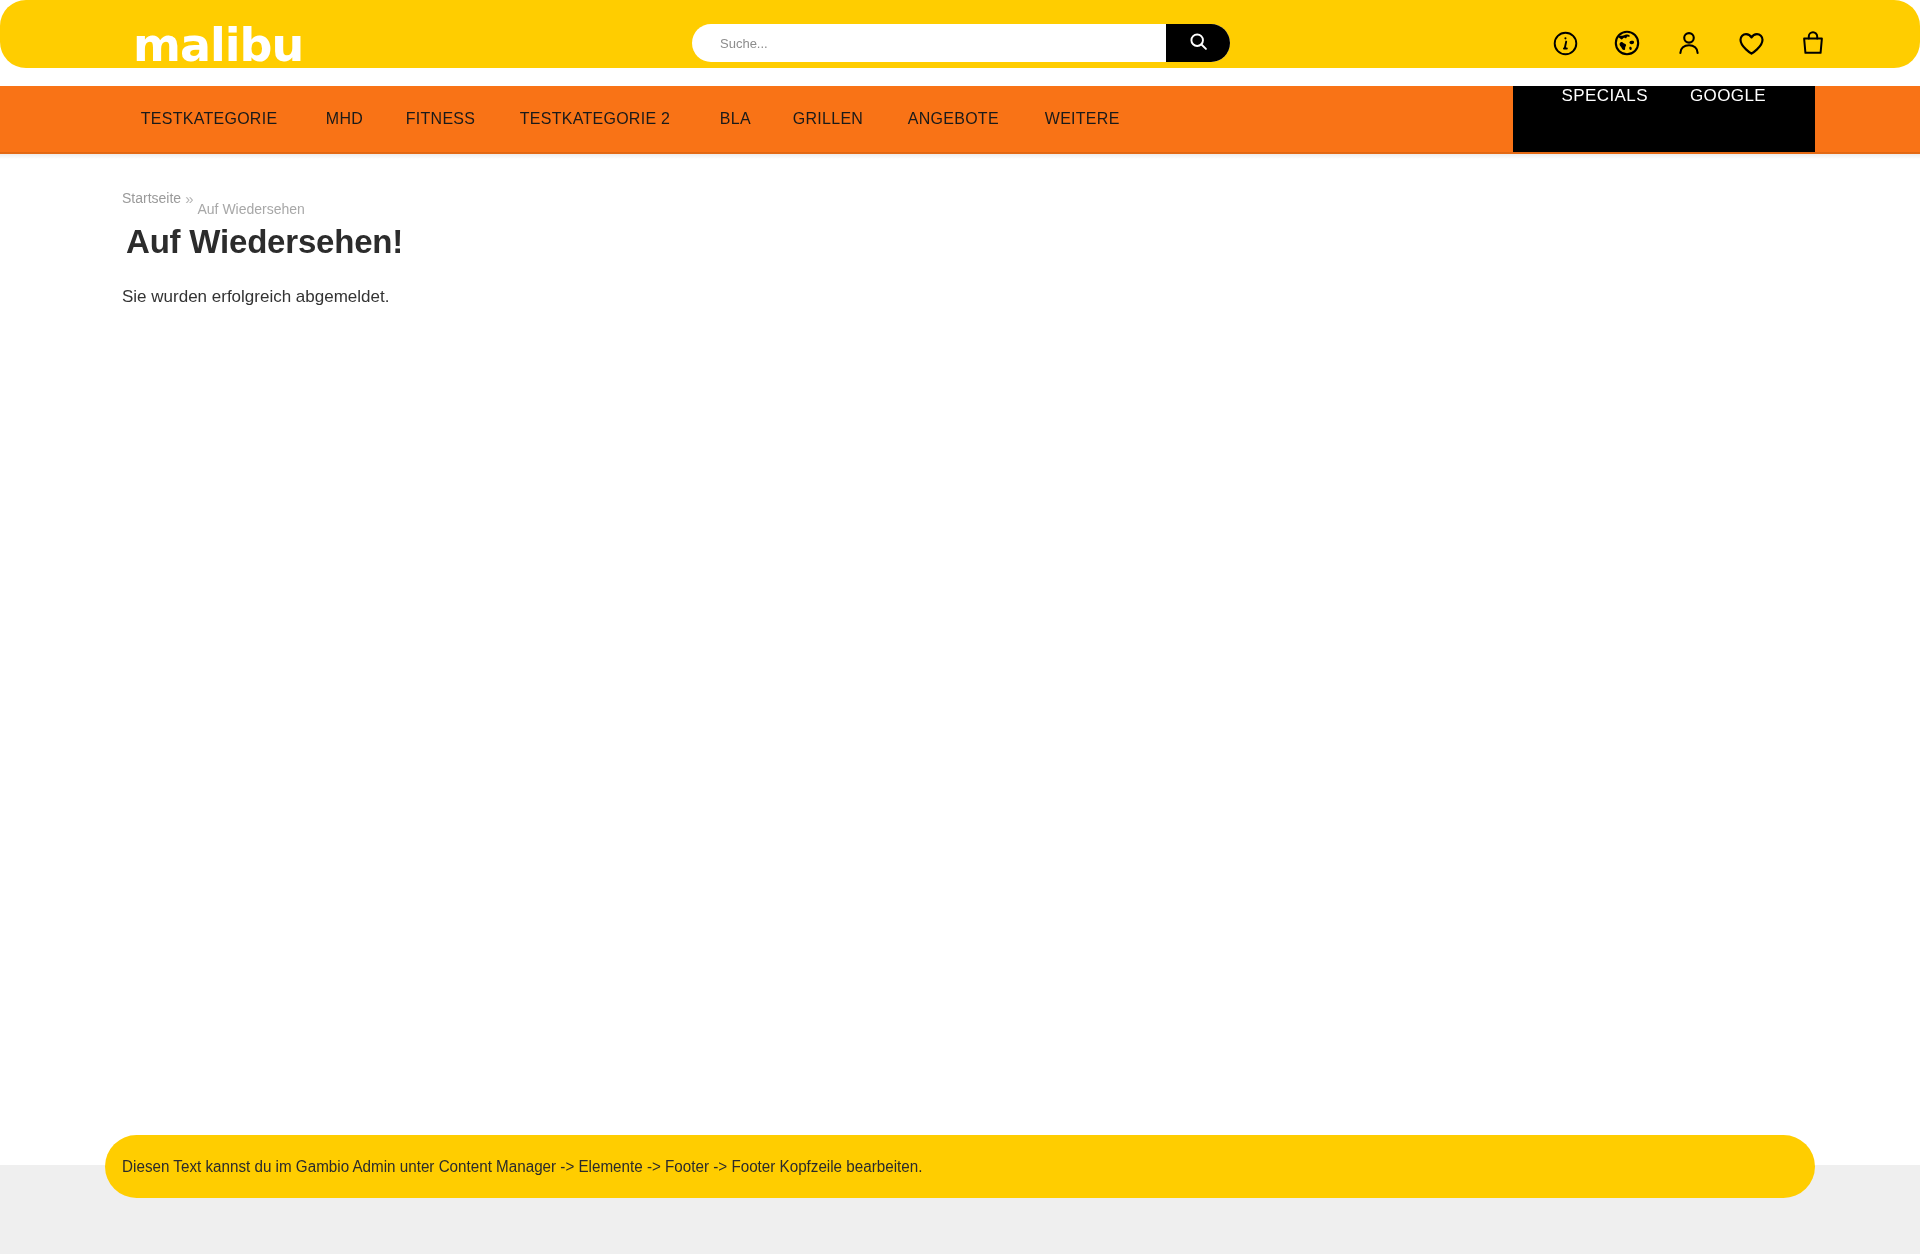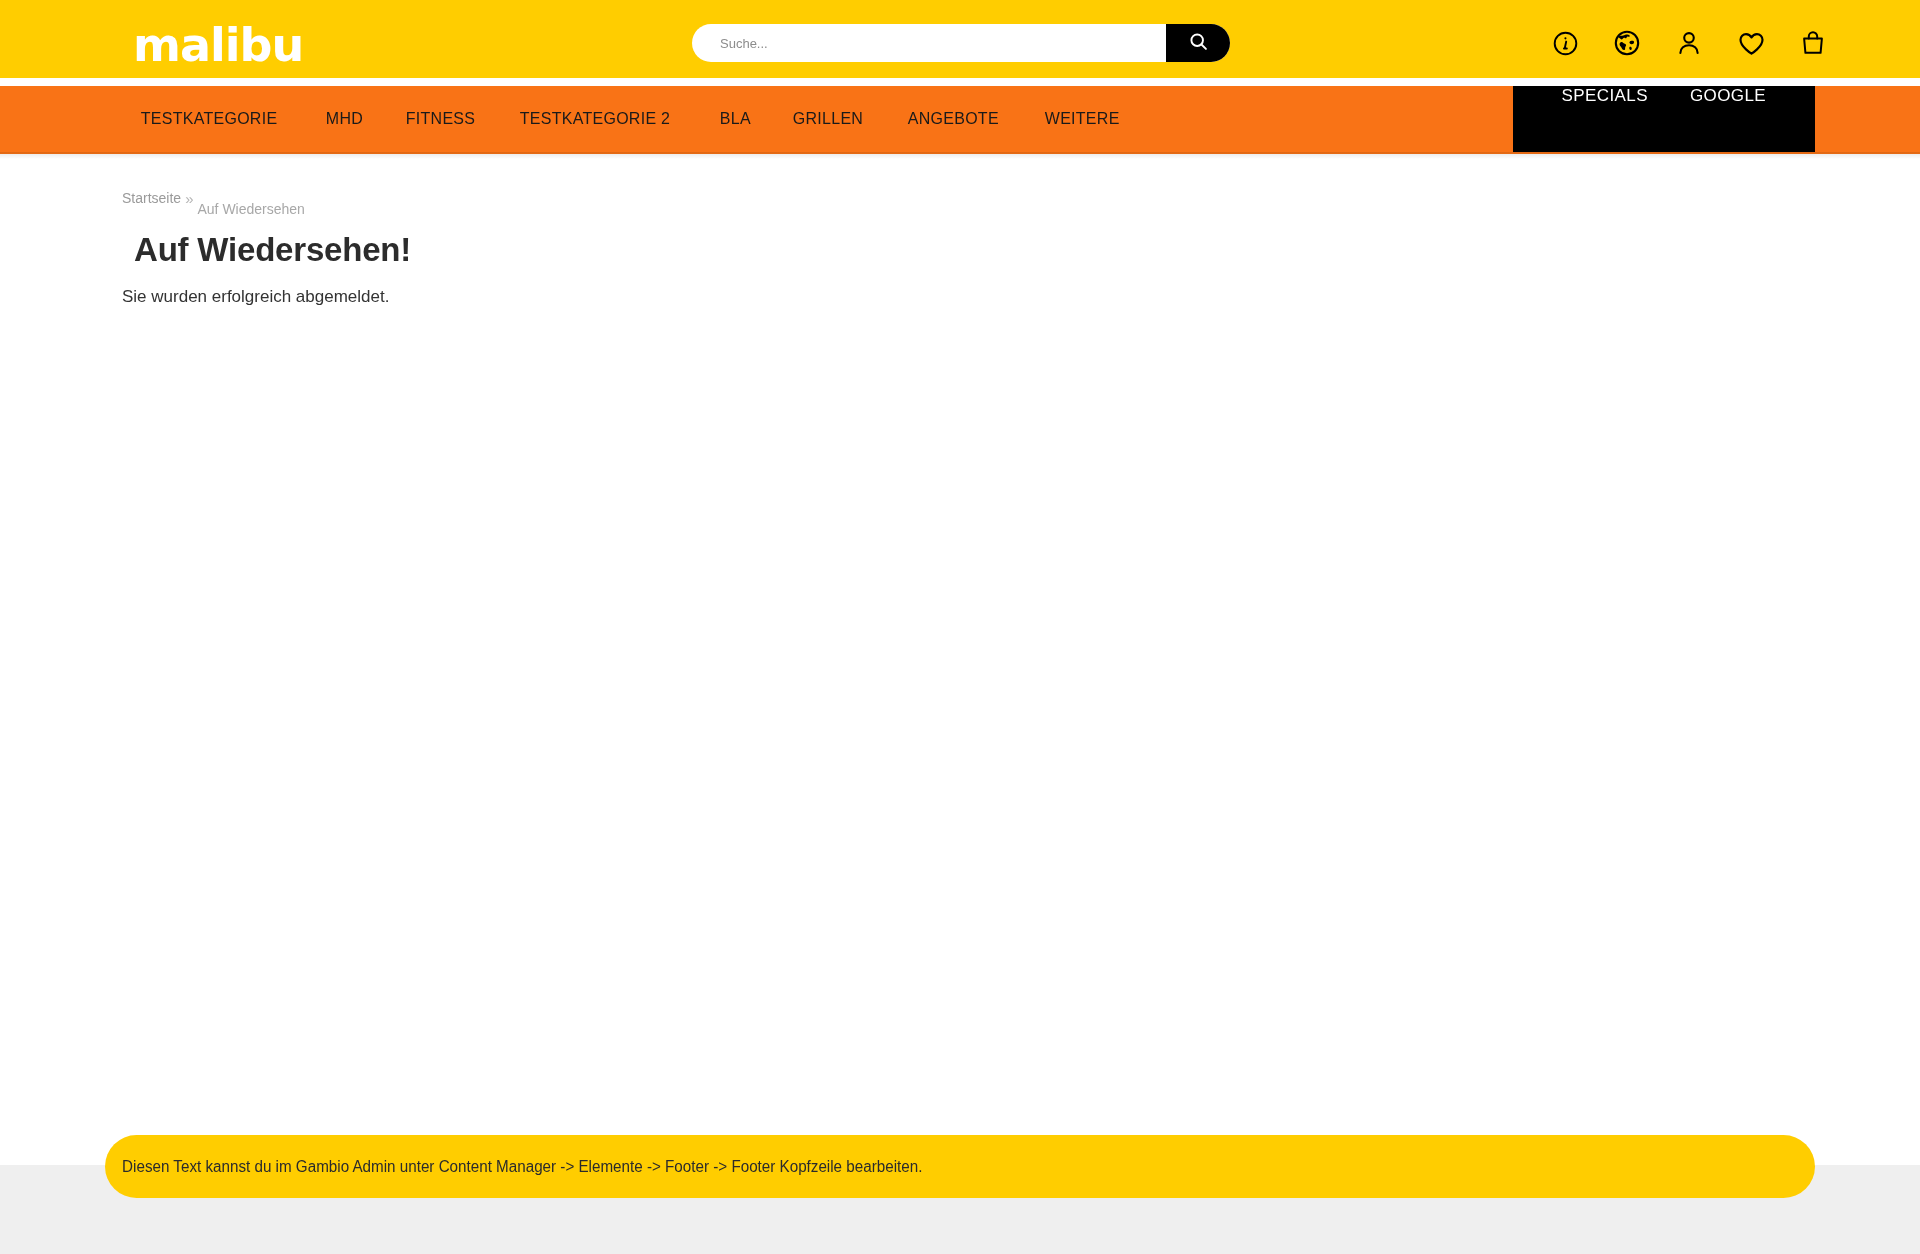--- a/index.html
+++ b/index.html
@@ -9,22 +9,23 @@
     width: 1920px; height: 1254px;
     background: #ffffff;
     font-family: "Liberation Sans", sans-serif;
     overflow: hidden;
   }
 
   
   .header {
     position: absolute;
     left: 0; top: 0;
-    width: 1920px; height: 78px;
+    width: 1920px; height: 68px;
     background: #FFCD00;
+    border-radius: 26px;
   }
   .logo {
     position: absolute;
     left: 133px; top: 22px;
     font-family: "DejaVu Sans", sans-serif;
     font-size: 46px;
     font-weight: 700;
     color: #ffffff;
     letter-spacing: -1px;
     line-height: 46px;
@@ -153,21 +154,21 @@
     font-size: 14px;
     color: #9a9a9a;
   }
   .crumb-link { color: #9a9a9a; text-decoration: none; cursor: pointer; }
   .crumb-sep { color: #b5b5b5; font-size: 15px; }
   .crumb-current { color: #a8a8a8; margin-top: 22px; }
 
   .page-title {
     position: absolute;
     left: 122px; top: 60px;
-    margin: 12px;
+    margin: 4px;
     font-size: 33px;
     font-weight: 700;
     color: #2c2c2c;
     letter-spacing: -0.2px;
   }
   .page-message {
     position: absolute;
     left: 122px; top: 128px;
     margin: 0;
     font-size: 17px;

